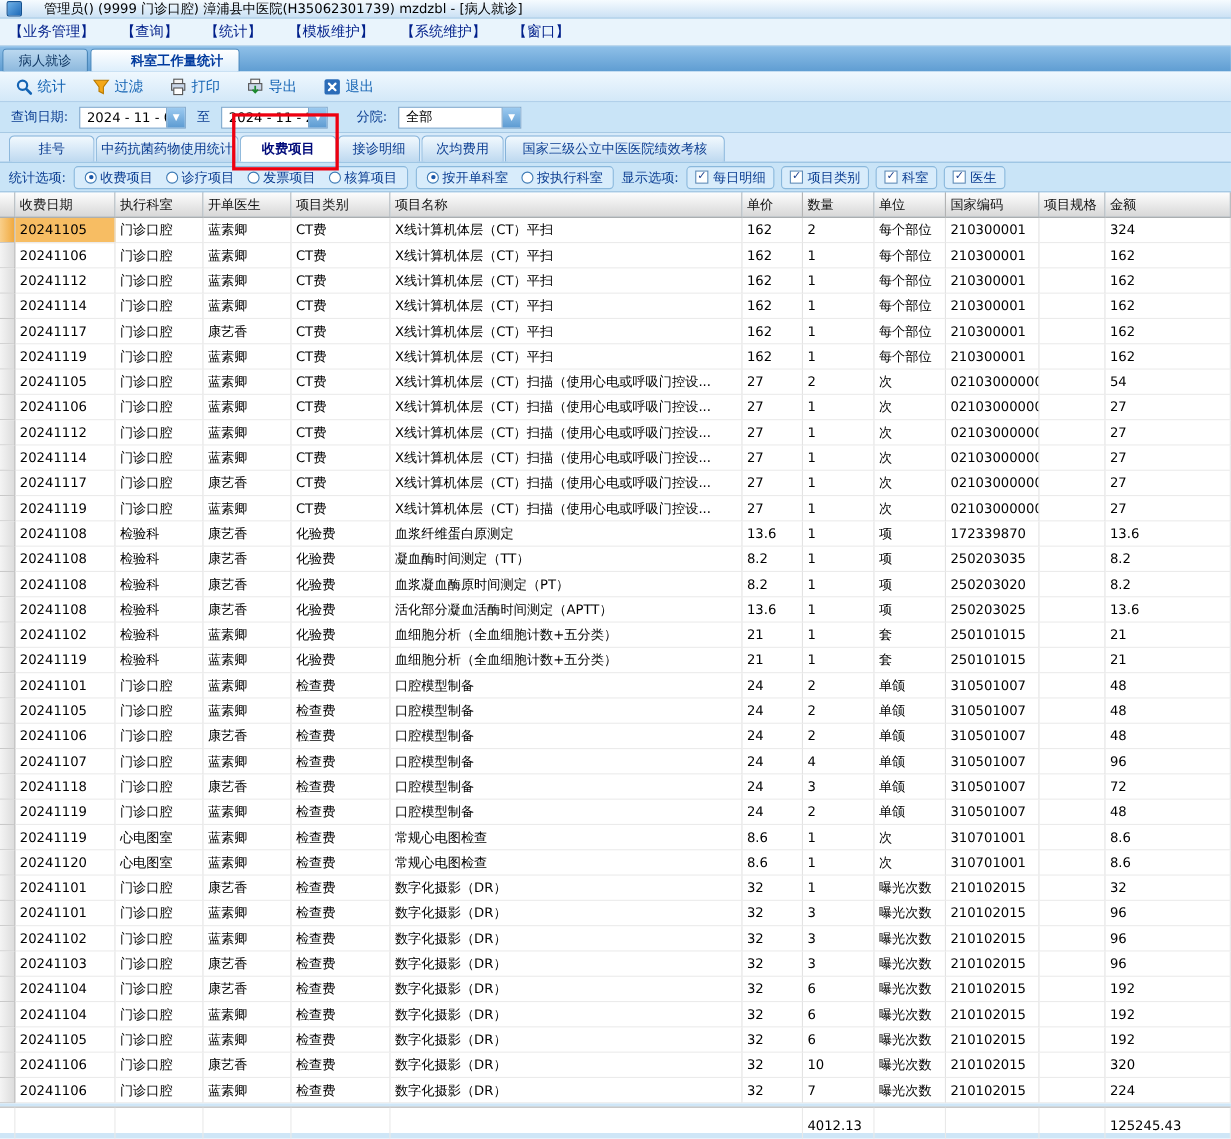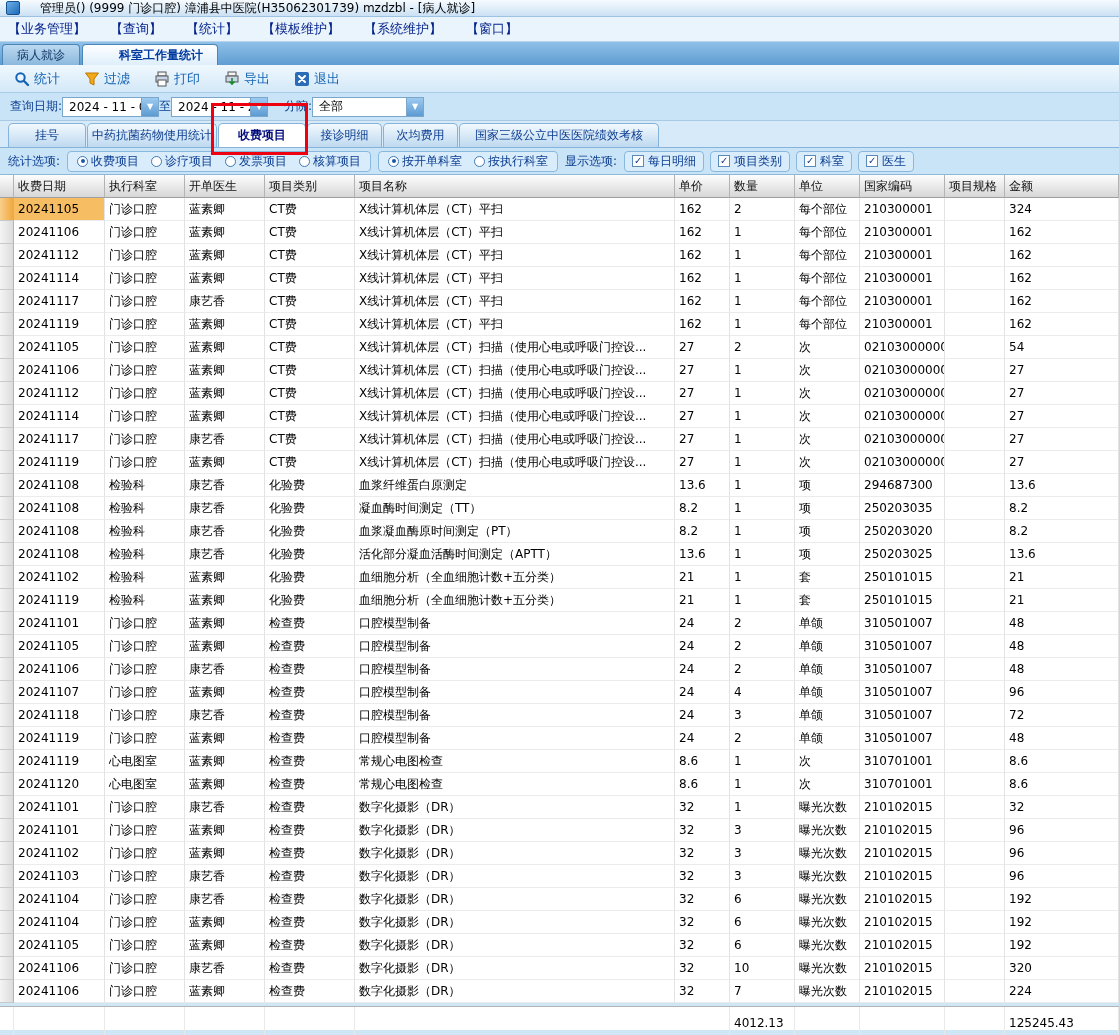--- a/index.html
+++ b/index.html
@@ -19,21 +19,21 @@
   .doctabs{height:23px;background:linear-gradient(#8fc0e8,#5f9dd2);display:flex;align-items:flex-end;padding:0 2px;gap:2px;}
   .doc-tab{height:21px;display:flex;align-items:center;padding:0 14px;border:1px solid #4a86b8;border-bottom:none;border-radius:4px 4px 0 0;background:linear-gradient(#bcd9f0,#8cb8dd);color:#123a66;white-space:nowrap;}
   .doc-tab.active{background:linear-gradient(#ffffff,#ddeefb);color:#003a9e;font-weight:bold;padding-left:36px;}
 
   
   .toolbar{height:28px;background:linear-gradient(#f0f8fe,#d3e8f8);border-bottom:1px solid #aacbe6;display:flex;align-items:center;padding:0 8px;gap:12px;}
   .tool-btn{display:flex;gap:4px;padding:2px 6px;color:#1464b4;font-size:13px;border-radius:3px;white-space:nowrap;}
   .tb-ic{display:flex;align-items:center;}
 
   
-  .query-row{height:28px;background:#c9e4f7;border-bottom:1px solid #a7c9e4;display:flex;align-items:center;padding:0 10px;color:#0b3d91;}
+  .query-row{height:28px;background:#c9e4f7;border-bottom:1px solid #a7c9e4;display:flex;align-items:center;padding:0 10px;gap:10px;color:#0b3d91;}
   .combo{height:20px;background:#fff;border:1px solid #7aa6cc;display:flex;align-items:center;justify-content:space-between;}
   .combo.w-date{width:97px;}
   .combo.w-branch{width:112px;}
   .combo .val{padding:0 6px;color:#000;white-space:nowrap;overflow:hidden;}
   .combo .btn{width:17px;height:100%;background:linear-gradient(#9ccaf0,#5d9bd2);border-left:1px solid #7aa6cc;color:#fff;display:flex;align-items:center;justify-content:center;font-size:8px;flex:none;}
 
   
   .subtabs{height:27px;background:#d7eafa;border-bottom:1px solid #86b3d9;display:flex;align-items:flex-end;padding:0 8px;gap:1px;}
   .subtab{height:24px;display:flex;align-items:center;justify-content:center;border:1px solid #86b3d9;border-bottom:none;border-radius:5px 5px 0 0;background:linear-gradient(#f2f9fe,#bed9f0);color:#0b3d91;white-space:nowrap;overflow:hidden;}
   .subtab.active{background:#fff;font-weight:bold;color:#000a7a;}
@@ -403,21 +403,21 @@
         <div class="grid-row">
           <div class="cell selcell"></div>
           <div class="cell datecell">20241108</div>
           <div class="cell">检验科</div>
           <div class="cell">康艺香</div>
           <div class="cell">化验费</div>
           <div class="cell">血浆纤维蛋白原测定</div>
           <div class="cell">13.6</div>
           <div class="cell">1</div>
           <div class="cell">项</div>
-          <div class="cell">294687300</div>
+          <div class="cell">172339870</div>
           <div class="cell"></div>
           <div class="cell">13.6</div>
         </div>
         <div class="grid-row">
           <div class="cell selcell"></div>
           <div class="cell datecell">20241108</div>
           <div class="cell">检验科</div>
           <div class="cell">康艺香</div>
           <div class="cell">化验费</div>
           <div class="cell">凝血酶时间测定（TT）</div>

